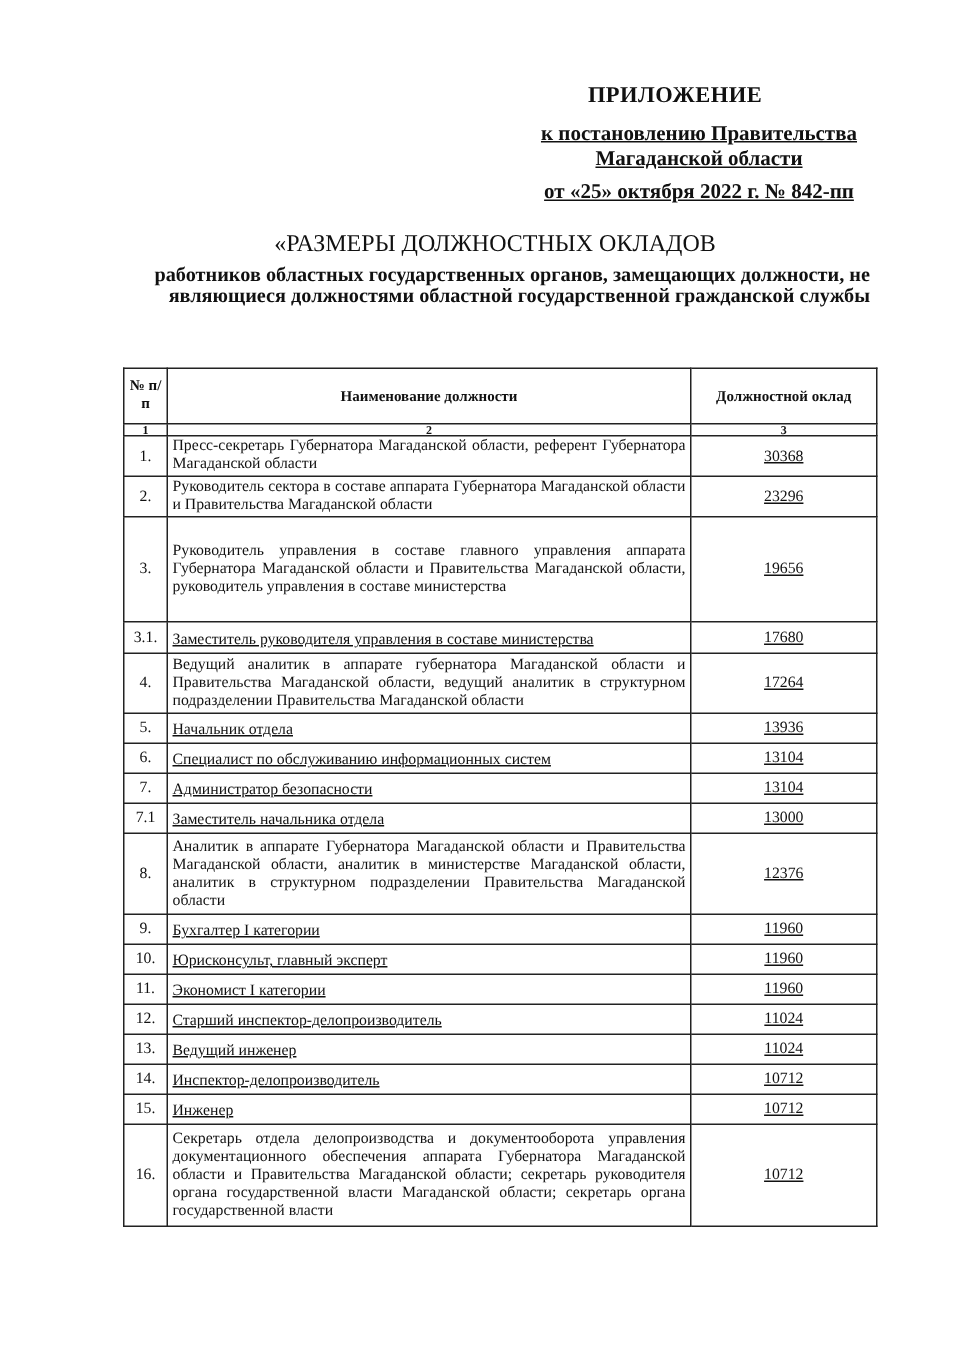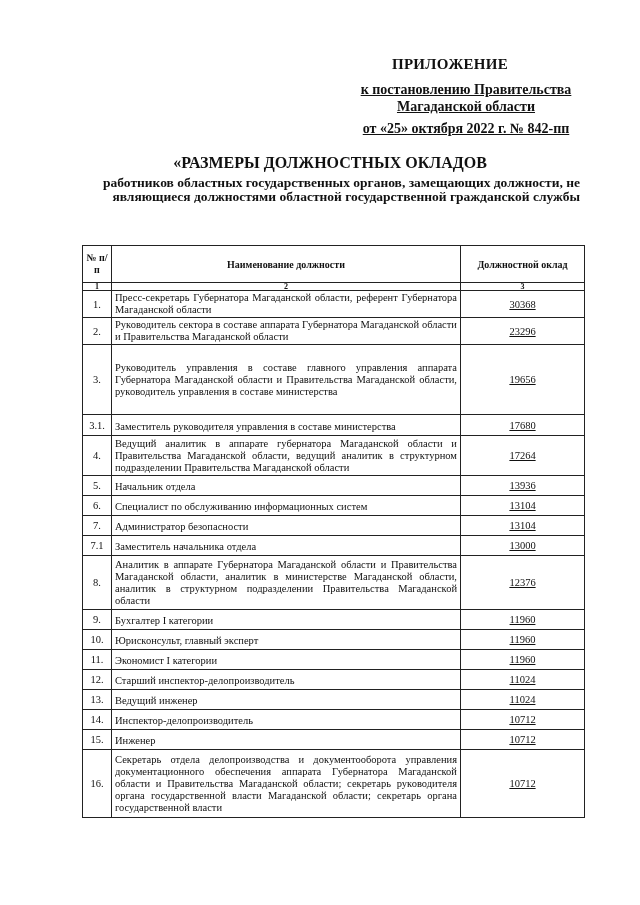--- a/index.html
+++ b/index.html
@@ -4,34 +4,34 @@
 <style>
   html, body { margin: 0; padding: 0; background: #ffffff; }
   body { width: 640px; height: 905px; position: relative; overflow: hidden;
          font-family: "Liberation Serif", "DejaVu Serif", serif; color: #111; }
   .appendix { position: absolute; left: 300px; width: 300px; text-align: center; font-weight: bold; }
   .appendix .title { position: absolute; top: 56px; left: 0; width: 300px; font-size: 15px; letter-spacing: 0.3px; }
   .appendix .line { position: absolute; left: 16px; width: 300px; font-size: 14px; text-decoration: underline; }
   .appendix .l1 { top: 82px; }
   .appendix .l2 { top: 99px; }
   .appendix .l3 { top: 121px; }
-  .doc-title { position: absolute; top: 154px; left: 80px; width: 500px; text-align: center; font-weight: bold; font-size: 16px; }
+  .doc-title { position: absolute; top: 154px; left: 80px; width: 500px; text-align: center; font-weight: normal; font-size: 16px; }
   .doc-subtitle { position: absolute; top: 176px; left: 80px; width: 500px; text-align: right; font-weight: bold; font-size: 13.5px; line-height: 14px; }
   table.salaries { position: absolute; top: 245px; left: 82px; width: 502px; border-collapse: collapse; table-layout: fixed; font-size: 10.5px; }
   table.salaries td, table.salaries th { border: 1px solid #222; padding: 0 3px; vertical-align: middle; }
   table.salaries col.c1 { width: 29px; }
   table.salaries col.c2 { width: 349px; }
   table.salaries col.c3 { width: 124px; }
   th { font-weight: bold; font-size: 10px; }
   th.num { text-align: center; line-height: 12px; }
   tr.head { height: 37px; }
   tr.colnums td { height: 7px; font-size: 8px; font-weight: bold; text-align: center; line-height: 7px; padding: 0; }
   td.n { text-align: center; vertical-align: top; padding-top: 3px; }
   td.name { text-align: justify; line-height: 12px; padding-top: 2px; padding-bottom: 1px; margin-top: 24px; }
-  td.name.low { vertical-align: bottom; padding-bottom: 2px; }
+  td.name.low { vertical-align: bottom; padding-bottom: 2px; text-decoration: underline; }
   td.sal { text-align: center; vertical-align: top; padding-top: 2px; text-decoration: underline; }
   td.mid { vertical-align: middle; padding-top: 0; }
 </style>
 </head>
 <body>
 
 <div class="appendix">
   <div class="title">ПРИЛОЖЕНИЕ</div>
   <div class="line l1">к постановлению Правительства</div>
   <div class="line l2">Магаданской области</div>

